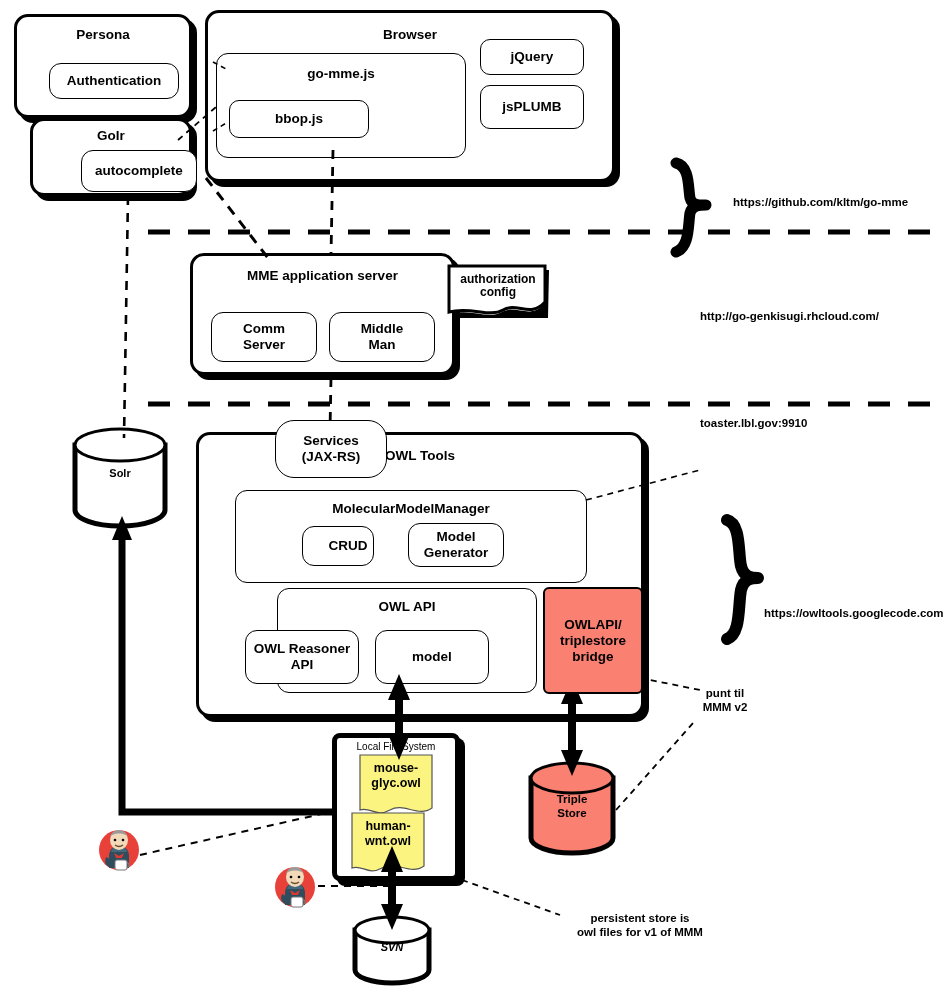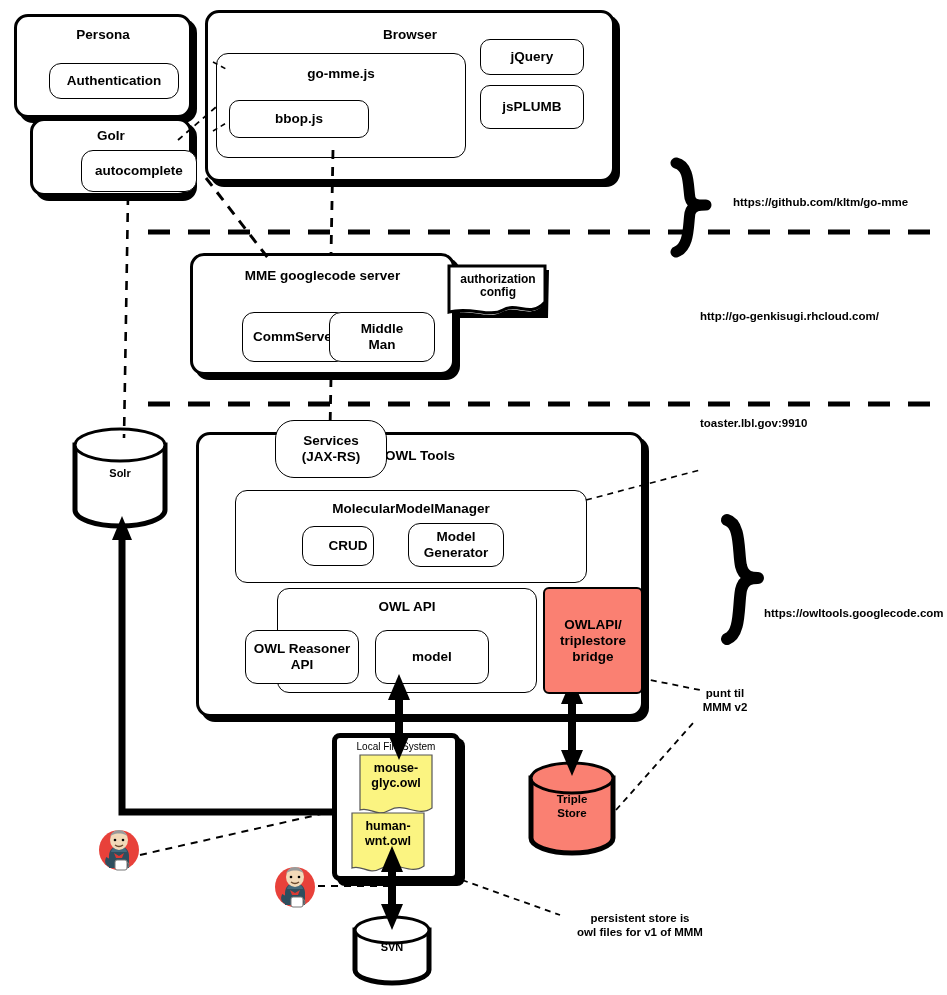--- a/index.html
+++ b/index.html
@@ -55,23 +55,23 @@
 
     <div class="box thin2 ctr" style="left:272px;top:26px;width:104px;height:36px;">
       <span>jQuery</span>
     </div>
     <div class="box thin2 ctr" style="left:272px;top:72px;width:104px;height:44px;">
       <span>jsPLUMB</span>
     </div>
   </div>
 
   <div class="box thick" style="left:190px;top:253px;width:265px;height:122px;">
-    <div class="ttl" style="top:12px;">MME googlecode server</div>
-
-    <div class="box thin ctr" style="left:18px;top:56px;width:106px;height:50px;flex-direction:row;margin-left:31px;">
+    <div class="ttl" style="top:12px;">MME application server</div>
+
+    <div class="box thin ctr" style="left:18px;top:56px;width:106px;height:50px;flex-direction:column;">
       <span>Comm</span>
       <span>Server</span>
     </div>
     <div class="box thin ctr" style="left:136px;top:56px;width:106px;height:50px;flex-direction:column;">
       <span>Middle</span>
       <span>Man</span>
     </div>
   </div>
 
   <svg class="ov">
@@ -209,21 +209,21 @@
 
     <path d="M727,520 C741,524 738,552 741,566 C744,578 752,578 758,578
              C752,578 744,578 741,590 C738,606 741,634 727,639" fill="none" stroke="#000" stroke-width="12" stroke-linecap="round" stroke-linejoin="round"></path>
   </svg>
 
   <div class="ctr" style="position:absolute;left:75px;top:463px;width:90px;height:20px;font-size:11px;">Solr</div>
   <div class="note" style="left:531px;top:792px;width:82px;font-size:11.5px;line-height:14px;">
     <div>Triple</div>
     <div>Store</div>
   </div>
-  <div class="ctr" style="position:absolute;left:355px;top:938px;width:74px;height:18px;font-size:11px;">SVN</div>
+  <div class="ctr" style="position:absolute;left:355px;top:938px;width:74px;height:18px;font-size:11px;font-style:italic;">SVN</div>
 
   <div class="note left" style="left:733px;top:196px;width:210px;font-size:11.5px;">https://github.com/kltm/go-mme</div>
 
   <div class="note left" style="left:700px;top:310px;width:230px;font-size:11.5px;">http://go-genkisugi.rhcloud.com/</div>
 
   <div class="note left" style="left:700px;top:417px;width:200px;font-size:11.5px;">toaster.lbl.gov:9910</div>
 
 
   <div class="note left" style="left:764px;top:607px;width:190px;font-size:11.5px;">https://owltools.googlecode.com</div>
 

